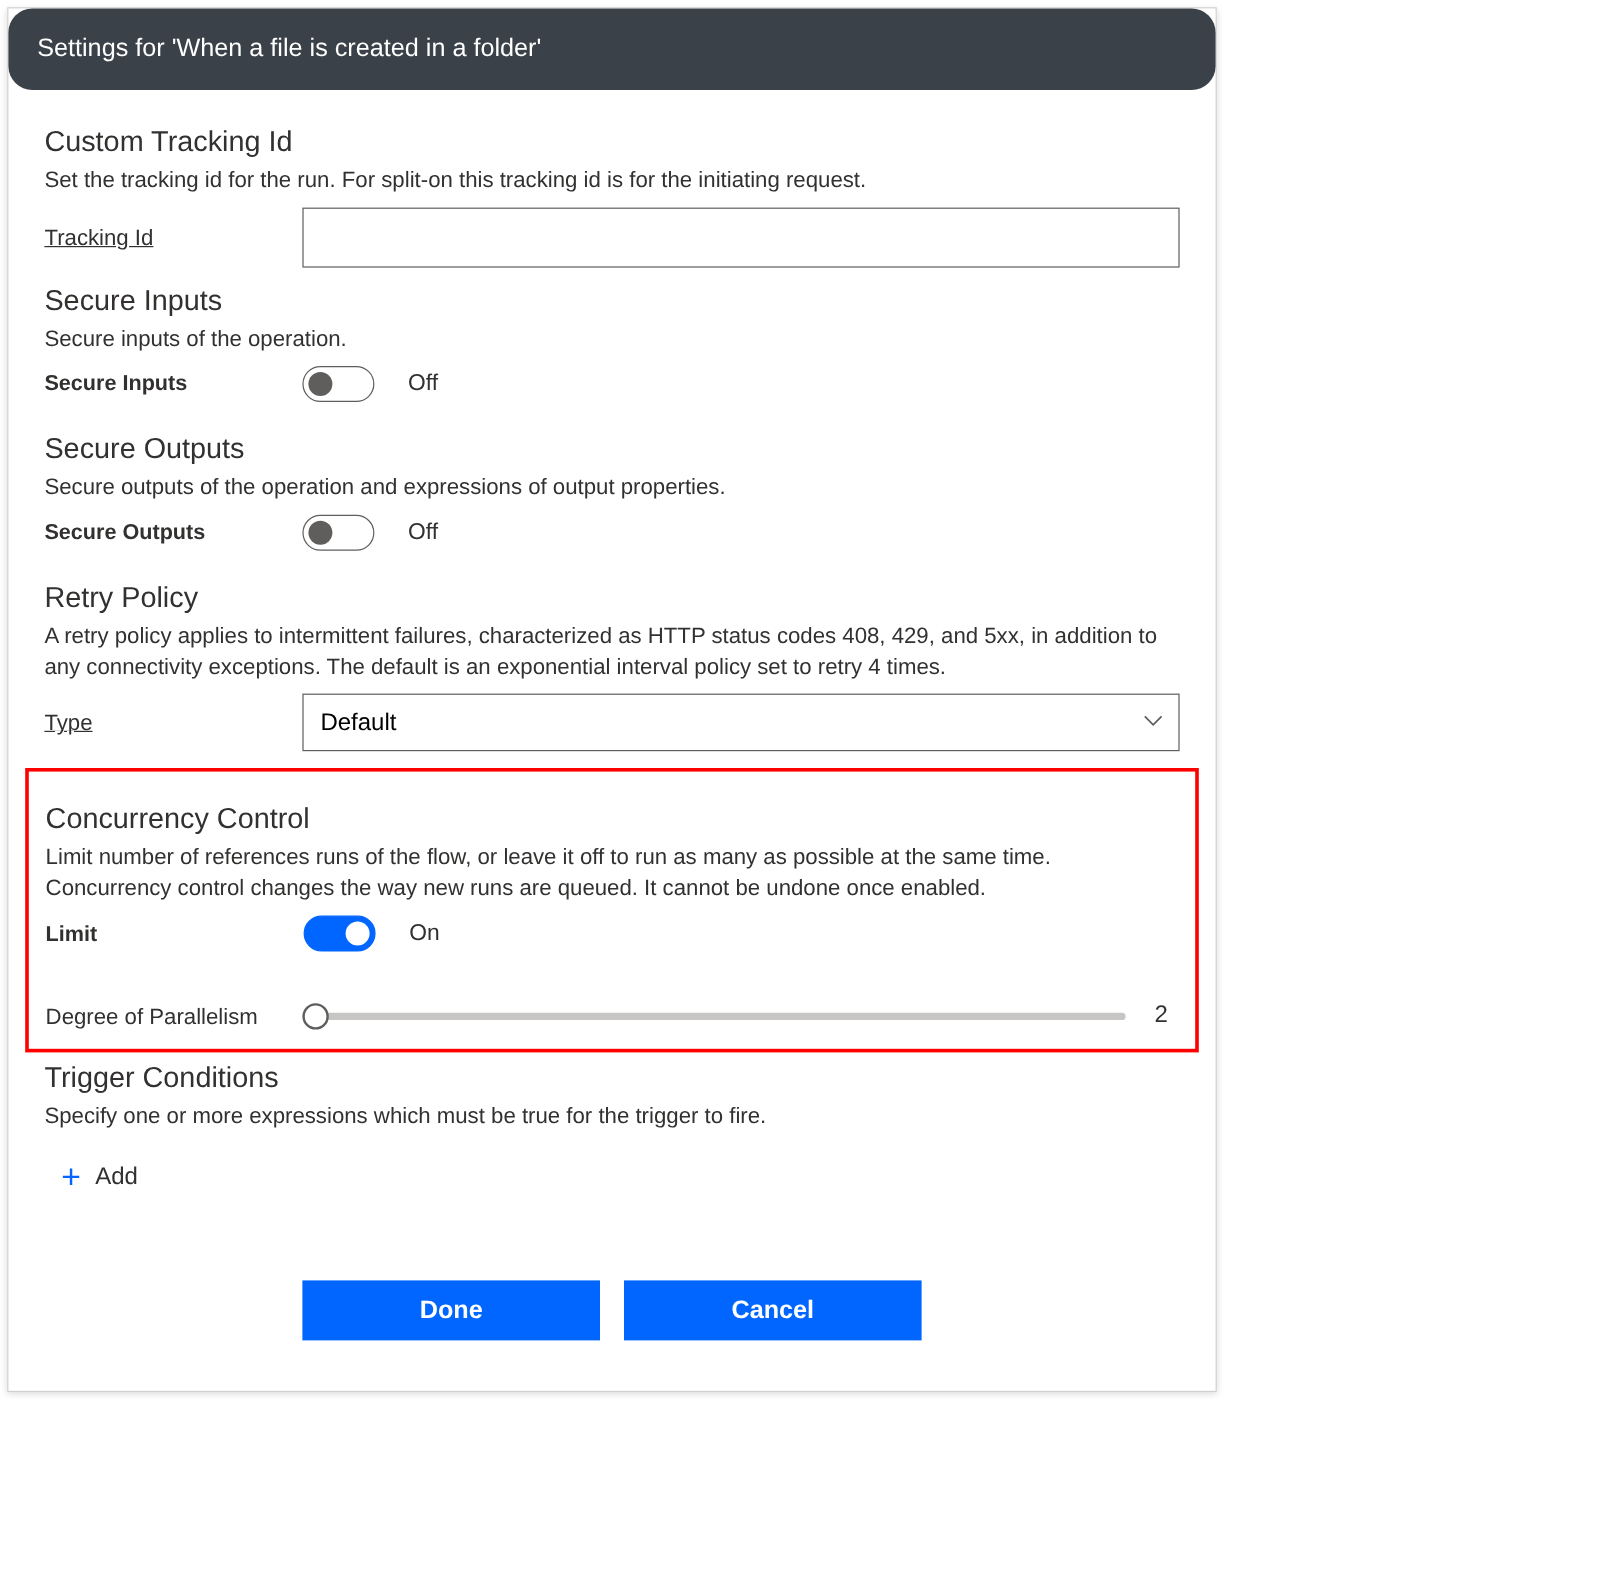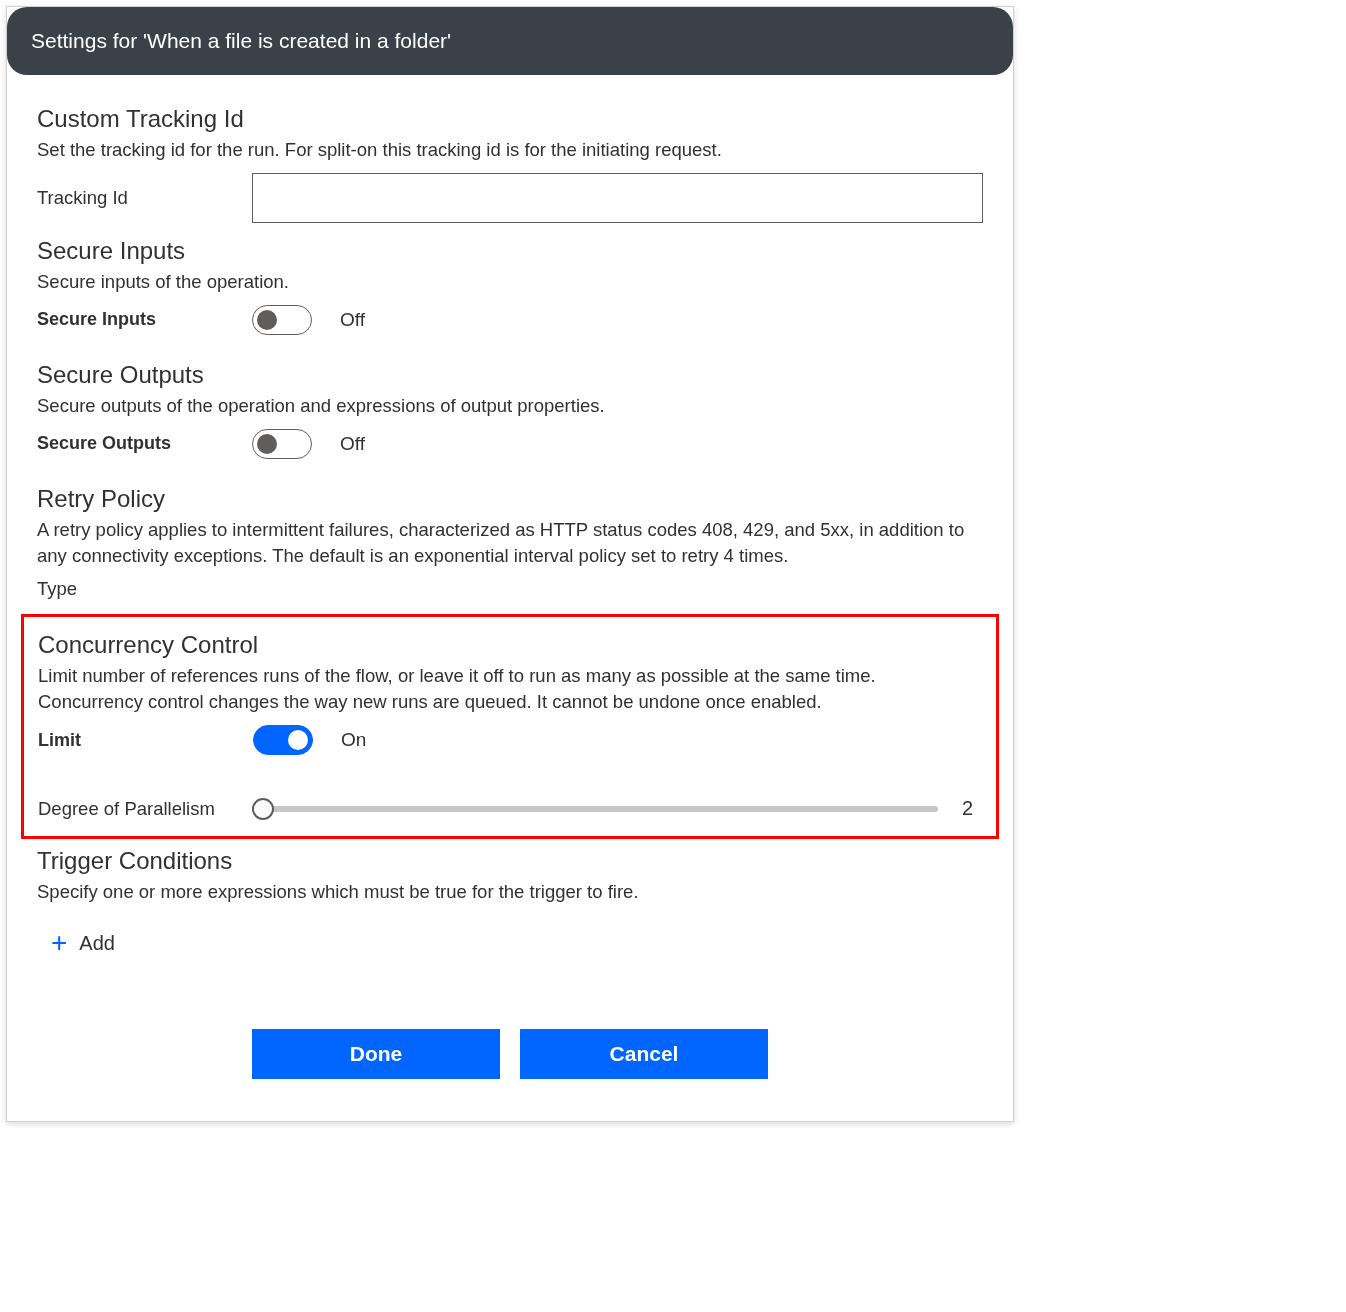--- a/index.html
+++ b/index.html
@@ -51,20 +51,21 @@
     .field-row {
       display: flex;
       align-items: center;
       margin-top: 6px;
     }
     .field-label {
       width: 215px;
       font-size: 18.5px;
       color: #323130;
       flex-shrink: 0;
+      text-decoration: underline;
     }
     .field-label-bold {
       width: 215px;
       font-size: 18px;
       color: #323130;
       font-weight: 600;
       flex-shrink: 0;
     }
     .text-input {
       flex: 1;
@@ -147,21 +148,21 @@
       pointer-events: none;
     }
 
     
     .highlight-box {
       border: 3px solid #ff0000;
       padding: 10px 14px 16px 14px;
       margin: 0 -16px 8px -16px;
     }
     .highlight-box .section-title {
-      margin-top: 4px;
+      margin-top: 16px;
     }
 
     
     .slider-row {
       display: flex;
       align-items: center;
       margin-top: 42px;
       gap: 0;
     }
     .slider-label {
@@ -284,20 +285,30 @@
           <span class="toggle-label">Off</span>
         </div>
       </div>
     </div>
 
     <div class="section section-tight">
       <div class="section-title">Retry Policy</div>
       <div class="section-desc">A retry policy applies to intermittent failures, characterized as HTTP status codes 408, 429, and 5xx, in addition to any connectivity exceptions. The default is an exponential interval policy set to retry 4 times.</div>
       <div class="field-row">
         <div class="field-label">Type</div>
+        <div class="select-wrapper">
+          <select class="select">
+            <option>Default</option>
+          </select>
+          <span class="chevron-down">
+            <svg width="16" height="10" viewBox="0 0 16 10">
+                <path d="M1 1 L8 8 L15 1" stroke="#605e5c" stroke-width="1.5" fill="none"></path>
+              </svg>
+          </span>
+        </div>
       </div>
     </div>
 
     <div class="highlight-box">
       <div class="section-title">Concurrency Control</div>
       <div class="section-desc">Limit number of references runs of the flow, or leave it off to run as many as possible at the same time. Concurrency control changes the way new runs are queued. It cannot be undone once enabled.</div>
       <div class="field-row">
         <div class="field-label-bold">Limit</div>
         <div class="toggle-container">
           <div class="toggle toggle-on"></div>

